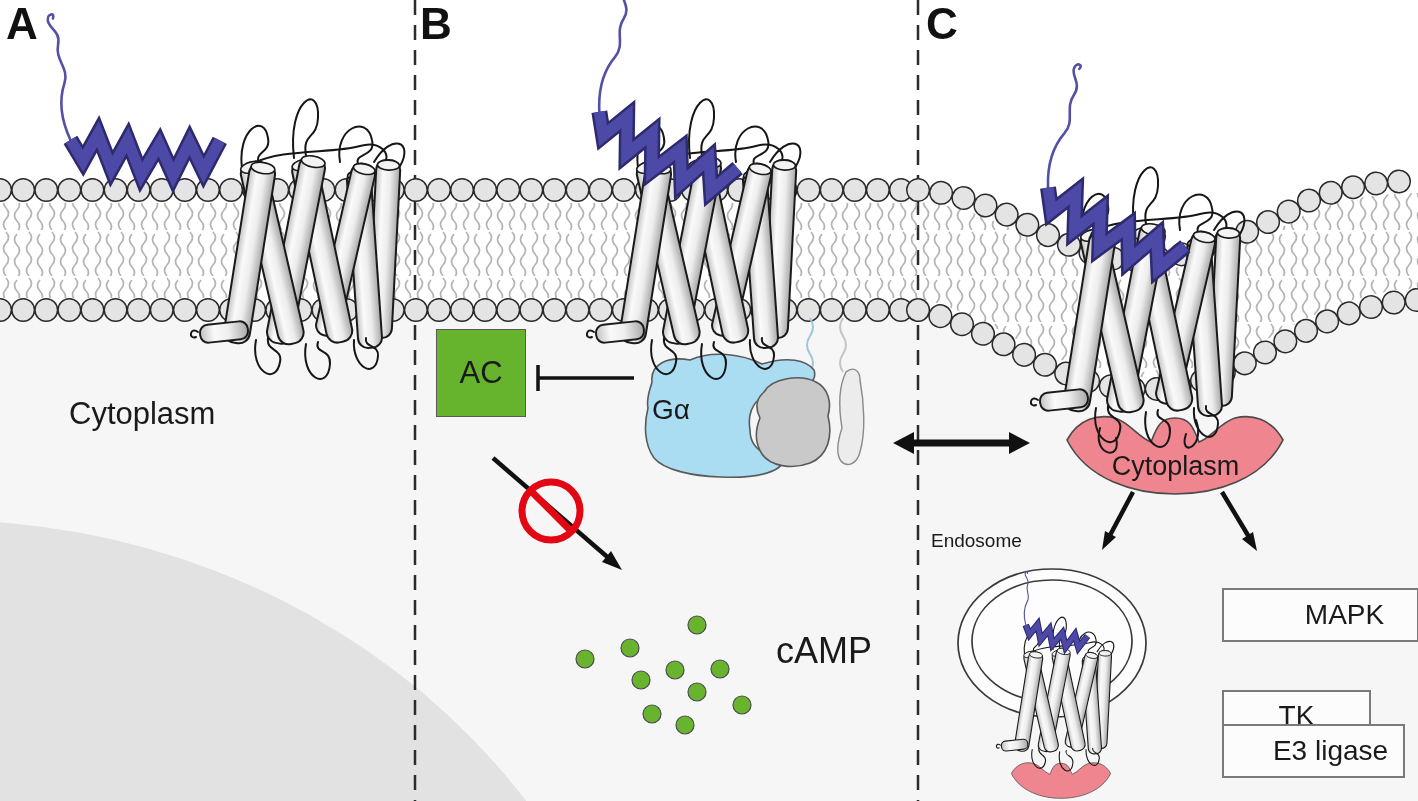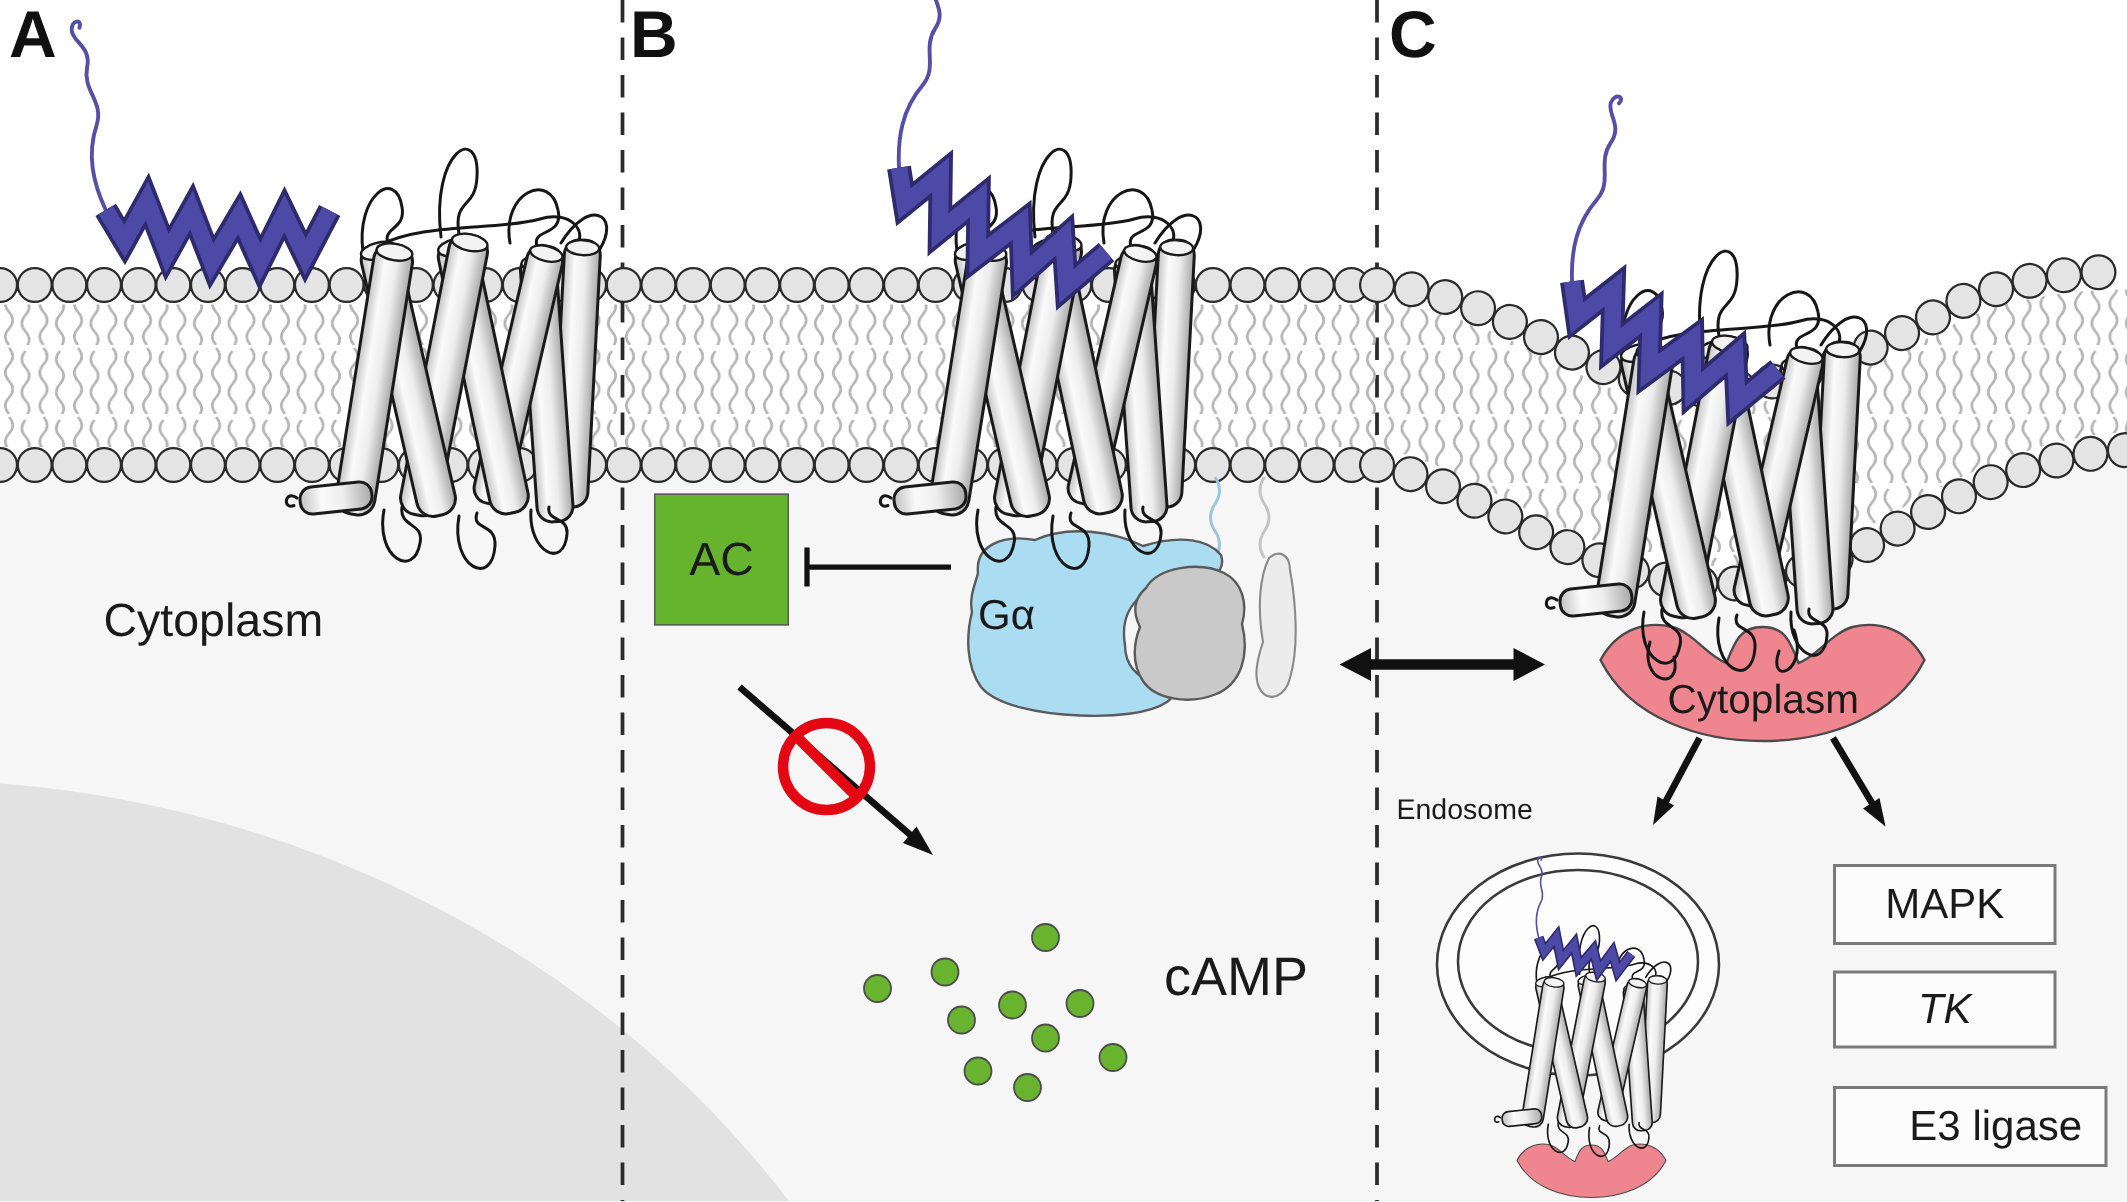--- a/index.html
+++ b/index.html
@@ -16,22 +16,22 @@
   .cytoplasm-label{font-size:31px;}
   .ac-box{position:absolute;left:436px;top:309px;width:88px;height:86px;
           background:var(--ac_green);border:1px solid #5a5a5a;
           display:flex;align-items:center;justify-content:center;font-size:31px;margin-top:20px;}
   .g-alpha-label{left:652px;top:394px;width:92px;text-align:left;font-size:28px;}
   .camp-label{left:776px;top:630px;font-size:36px;}
   .arrestin-label{left:1103px;top:451px;width:145px;text-align:center;font-size:27px;}
   .endosome-label{left:931px;top:530px;font-size:19px;}
   .pathway-box{position:absolute;left:1222px;width:145px;border:2px solid #7a7a7a;background:#fcfcfc;
                display:flex;align-items:center;justify-content:center;font-size:28px;}
-  .box-mapk{top:576px;height:50px;}
-  .box-tk{top:647px;height:48px;font-style:italic;}
+  .box-mapk{top:588px;height:50px;padding-left:48px;}
+  .box-tk{top:690px;height:48px;}
   .box-e3{top:724px;height:50px;padding-left:34px;}
 
   
   .loop{fill:none;stroke:#161616;stroke-width:2px;stroke-linecap:round;}
   .cyl{fill:url(#cylGrad);stroke:#1a1a1a;stroke-width:2px;}
   .cap{fill:#f3f3f3;stroke:#1a1a1a;stroke-width:1.6px;}
   .heads-outline{fill:none;stroke:#2a2a2a;stroke-width:24px;stroke-linecap:round;stroke-dasharray:0.1 23;}
   .heads-fill{fill:none;stroke:var(--membrane_gray);stroke-width:21px;stroke-linecap:round;stroke-dasharray:0.1 23;}
   .tails-fill{fill:url(#tails);stroke:none;}
   .divider{stroke:#2b2b2b;stroke-width:2.5px;stroke-dasharray:15 10;fill:none;}

